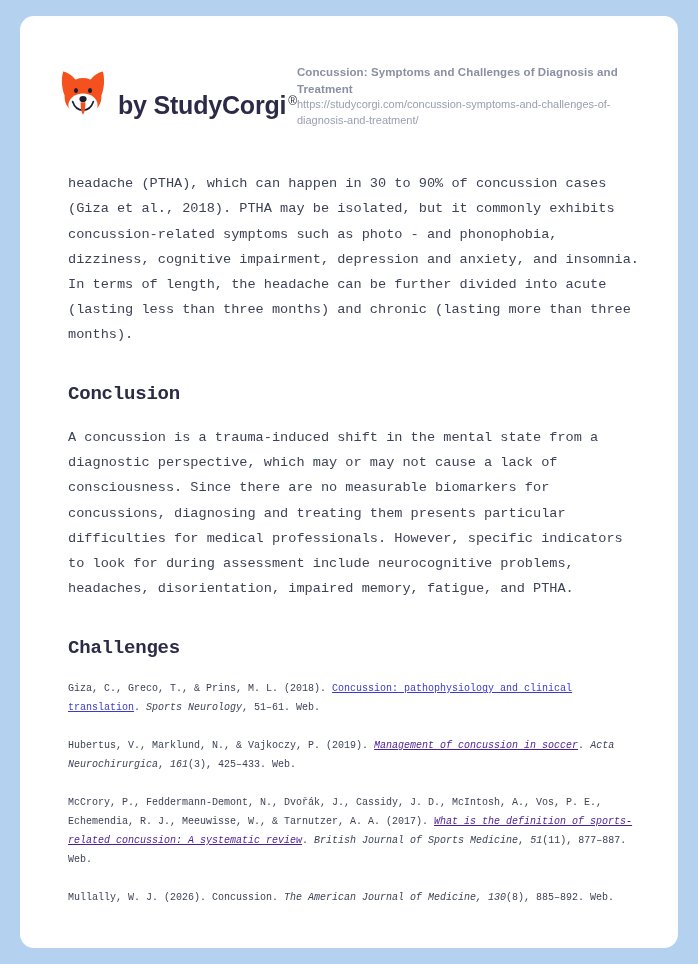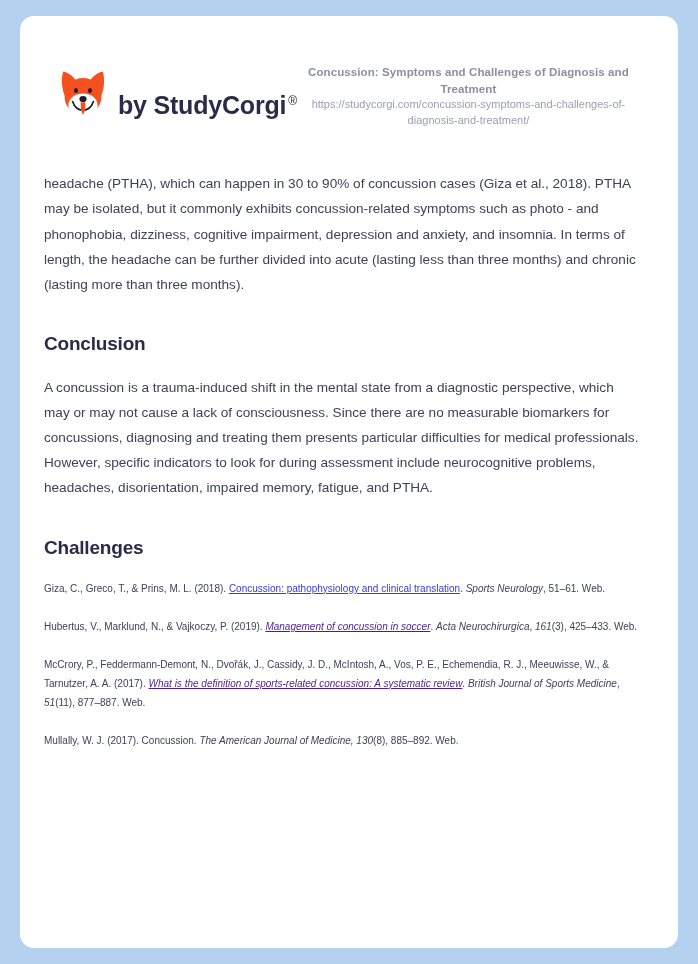--- a/index.html
+++ b/index.html
@@ -61,43 +61,44 @@
   }
   .brand-reg {
     font-size: 12px;
     vertical-align: super;
     font-weight: 400;
     color: #2b2b47;
     margin-left: 2px;
   }
 
   .doc-meta {
-    text-align: center;
+    text-align: left;
     max-width: 345px;
     padding-top: 2px;
   }
   .doc-title {
     font-size: 11.5px;
     font-weight: 700;
     color: #8b8fa3;
     line-height: 1.45;
     letter-spacing: 0.1px;
   }
   .doc-url {
     font-size: 11px;
     font-weight: 400;
     color: #9a9eb0;
     line-height: 1.45;
     word-break: break-word;
   }
 
   
   .doc-body {
-    padding: 0 38px 0 24px;
+    padding: 0 38px 0 48px;
     box-sizing: border-box;
+    font-family: Liberation Mono, monospace;
   }
 
   .para {
     font-size: 13.6px;
     line-height: 1.85;
     color: #3d4257;
     margin: 0;
     text-align: left;
   }
   .para-top {
@@ -179,17 +180,17 @@
 
     <h2 class="section-heading">Conclusion</h2>
     <p class="para">A concussion is a trauma-induced shift in the mental state from a diagnostic perspective, which may or may not cause a lack of consciousness. Since there are no measurable biomarkers for concussions, diagnosing and treating them presents particular difficulties for medical professionals. However, specific indicators to look for during assessment include neurocognitive problems, headaches, disorientation, impaired memory, fatigue, and PTHA.</p>
 
     <h2 class="section-heading">Challenges</h2>
 
     <ul class="ref-list">
       <li class="ref"><span>Giza, C., Greco, T., &amp; Prins, M. L. (2018). </span><span class="reflink">Concussion: pathophysiology and clinical translation</span><span>. </span><i>Sports Neurology</i><span>, 51–61. Web.</span></li>
       <li class="ref"><span>Hubertus, V., Marklund, N., &amp; Vajkoczy, P. (2019). </span><span class="reflink-i">Management of concussion in soccer</span><span>. </span><i>Acta Neurochirurgica</i><span>, </span><i>161</i><span>(3), 425–433. Web.</span></li>
       <li class="ref"><span>McCrory, P., Feddermann-Demont, N., Dvořák, J., Cassidy, J. D., McIntosh, A., Vos, P. E., Echemendia, R. J., Meeuwisse, W., &amp; Tarnutzer, A. A. (2017). </span><span class="reflink-i">What is the definition of sports-related concussion: A systematic review</span><span>. </span><i>British Journal of Sports Medicine</i><span>, </span><i>51</i><span>(11), 877–887. Web.</span></li>
-      <li class="ref"><span>Mullally, W. J. (2017). Concussion. </span><i>The American Journal of Medicine, 130</i><span>(8), 885–892. Web.</span></li>
+      <li class="ref"><span>Mullally, W. J. (2026). Concussion. </span><i>The American Journal of Medicine, 130</i><span>(8), 885–892. Web.</span></li>
     </ul>
 
   </div>
 </div>
 
 </body></html>

